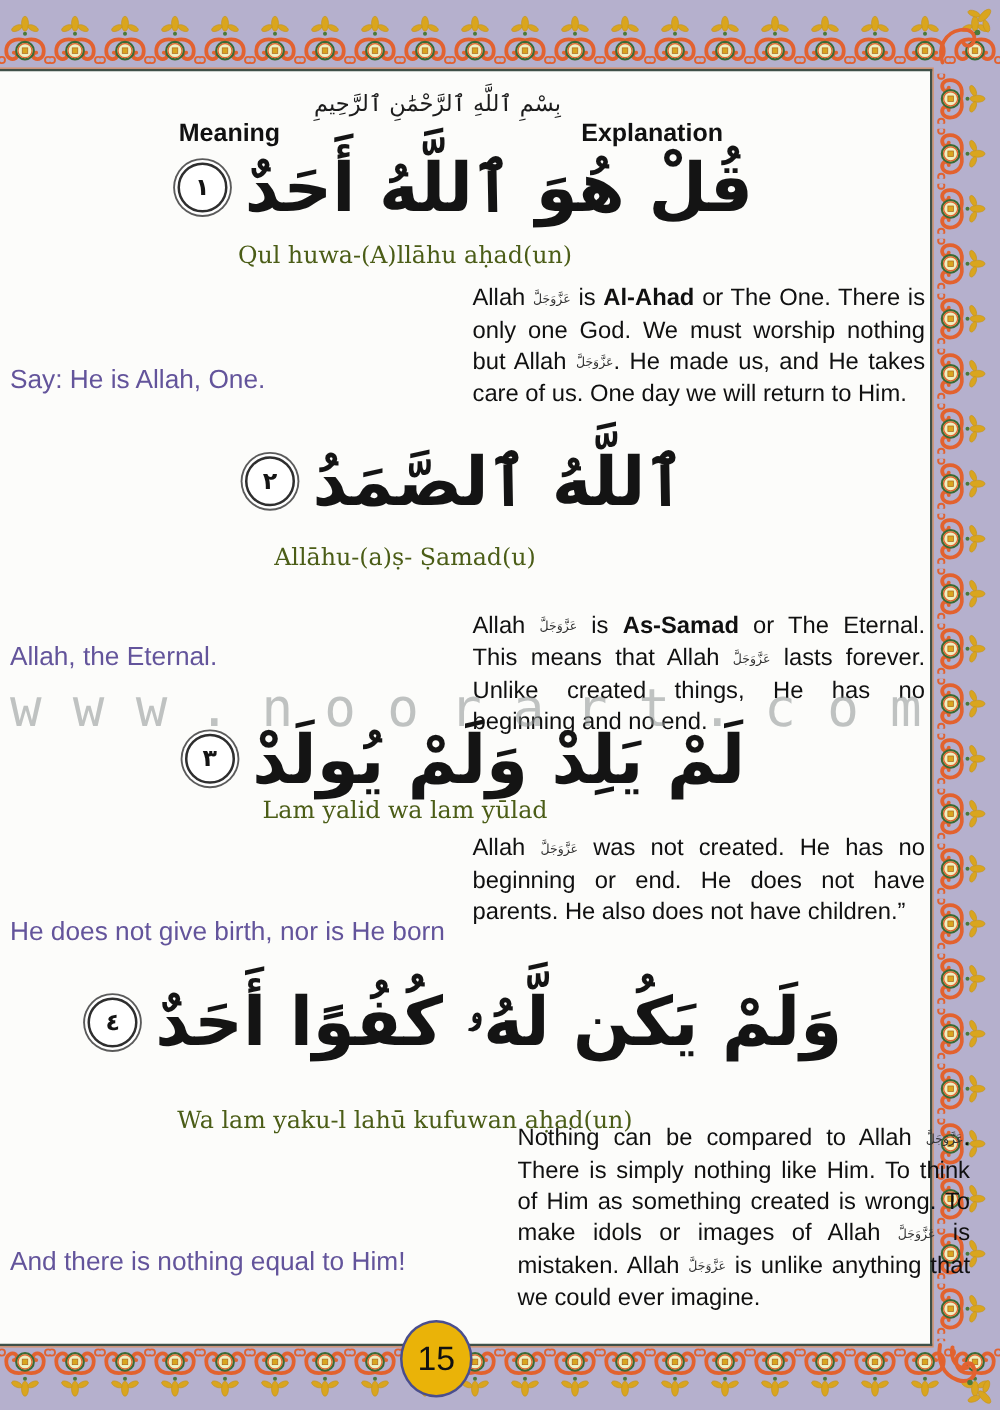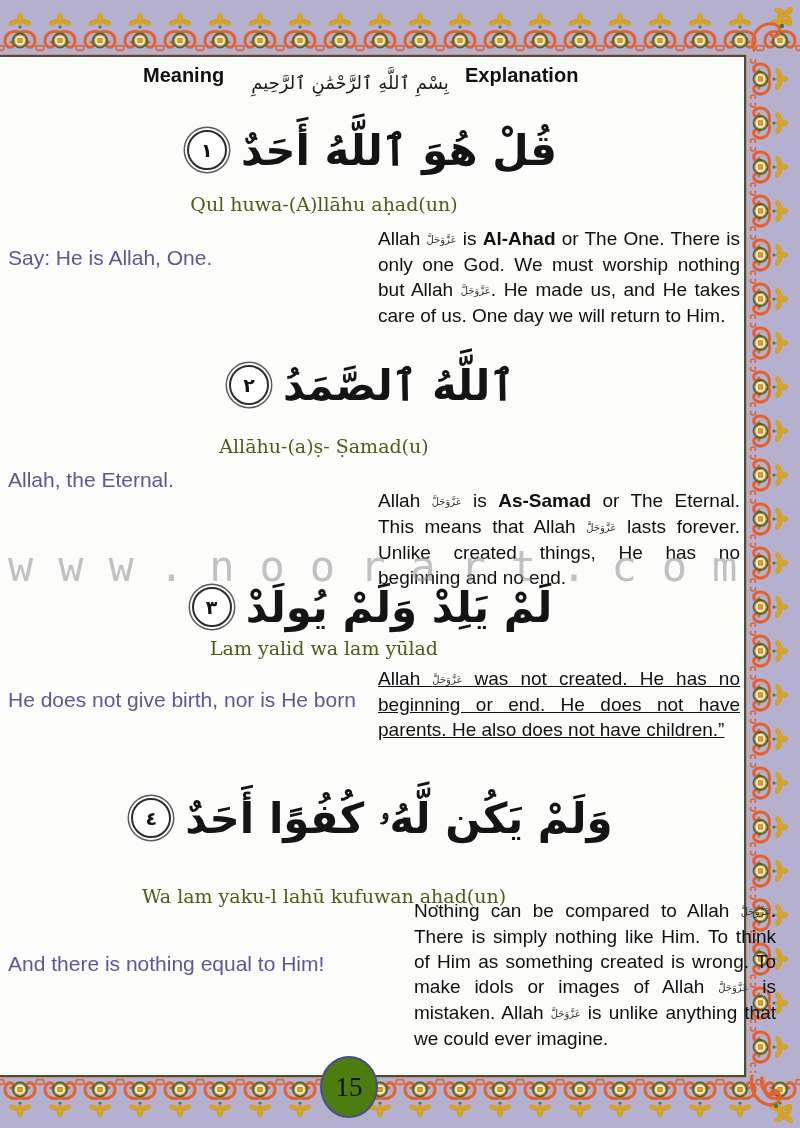--- a/index.html
+++ b/index.html
@@ -22,64 +22,64 @@
   .corner{position:absolute;z-index:2;}
   .corner-tr{left:746px;top:0;}
   .corner-br{left:746px;top:1068px;}
 
   
   .content-area{position:absolute;left:0;top:55px;width:744px;height:1018px;
     background:#fcfcfa;border-top:2px solid #3f5048;border-right:2px solid #3f5048;
     border-bottom:2px solid #3f5048;outline:1px solid #d98e63;z-index:1;}
 
   
-  .hdr{position:absolute;font-weight:bold;font-size:20px;color:#111;z-index:3;}
+  .hdr{position:absolute;font-weight:bold;font-size:20px;color:#111;z-index:3;margin-top:32px;}
   .hdr-meaning{left:143px;top:64px;}
   .hdr-explanation{left:465px;top:64px;}
   .bismillah{position:absolute;left:240px;top:72px;width:220px;text-align:center;
     font-family:"DejaVu Sans",sans-serif;font-size:18px;color:#1c1c1c;
     direction:rtl;white-space:nowrap;z-index:3;}
 
   
   .arabic-line{position:absolute;left:0;width:744px;display:flex;direction:rtl;
     justify-content:center;align-items:center;gap:14px;z-index:3;
     font-family:"DejaVu Sans",sans-serif;font-weight:bold;color:#141414;}
-  .arabic-text{font-size:42px;white-space:nowrap;}
+  .arabic-text{font-size:54px;white-space:nowrap;}
   .ayah-medallion{width:36px;height:36px;border-radius:50%;border:2px solid #2e2e2e;
     box-shadow:0 0 0 2px #fff,0 0 0 3.5px #5a5a5a;display:flex;align-items:center;
     justify-content:center;font-size:19px;font-weight:bold;background:#fff;flex:0 0 auto;}
   .translit{position:absolute;left:0;width:648px;text-align:center;z-index:3;
     font-family:"DejaVu Serif",serif;font-size:19px;color:#4b5d17;}
   .meaning{position:absolute;left:8px;width:380px;z-index:3;white-space:nowrap;
-    font-size:21px;color:#63549b;}
+    font-size:21px;color:#63549b;margin-top:46px;}
   .explanation{position:absolute;left:378px;width:362px;z-index:3;font-size:19px;
     line-height:25px;color:#101010;text-align:justify;}
   .explanation .bold{font-weight:bold;}
   .allah-sym{font-family:"DejaVu Sans",sans-serif;font-size:10px;letter-spacing:-1px;
     color:#333;vertical-align:2px;white-space:nowrap;}
 
   .v1-arabic{top:108px;height:84px;} .v1-translit{top:193px;}
   .v1-meaning{top:246px;} .v1-expl{top:226px;}
   .v2-arabic{top:343px;height:84px;} .v2-translit{top:407px;margin-top:28px;}
   .v2-meaning{top:468px;} .v2-expl{top:444px;margin-top:44px;}
   .v3-arabic{top:568px;height:78px;} .v3-translit{top:637px;}
-  .v3-meaning{top:688px;} .v3-expl{top:666px;text-decoration:underline;}
+  .v3-meaning{top:688px;} .v3-expl{top:666px;}
   .v4-arabic{top:772px;height:92px;} .v4-translit{top:861px;margin-top:24px;}
   .v4-meaning{top:952px;} .v4-expl{top:898px;margin-left:36px;}
 
   
   .watermark{position:absolute;left:8px;top:542px;width:800px;z-index:5;
     font-family:"DejaVu Sans Mono",monospace;font-size:42px;letter-spacing:25px;
     color:#8f9494;opacity:0.55;white-space:nowrap;pointer-events:none;}
 
   
   .page-number{position:absolute;left:320px;top:1056px;width:54px;height:58px;
-    background:#4d7c0f;border:2.5px solid #4a4e8e;border-radius:50%;z-index:6;
+    background:#eab308;border:2.5px solid #4a4e8e;border-radius:50%;z-index:6;
     display:flex;align-items:center;justify-content:center;
-    font-family:Liberation Serif, serif;font-size:27px;color:#111;}
+    font-family:Liberation Sans, sans-serif;font-size:27px;color:#111;}
 </style>
 </head>
 <body>
 
 <div class="page">
 
   <div class="band band-top"></div>
   <div class="band band-right"></div>
   <div class="band band-bottom"></div>
 

